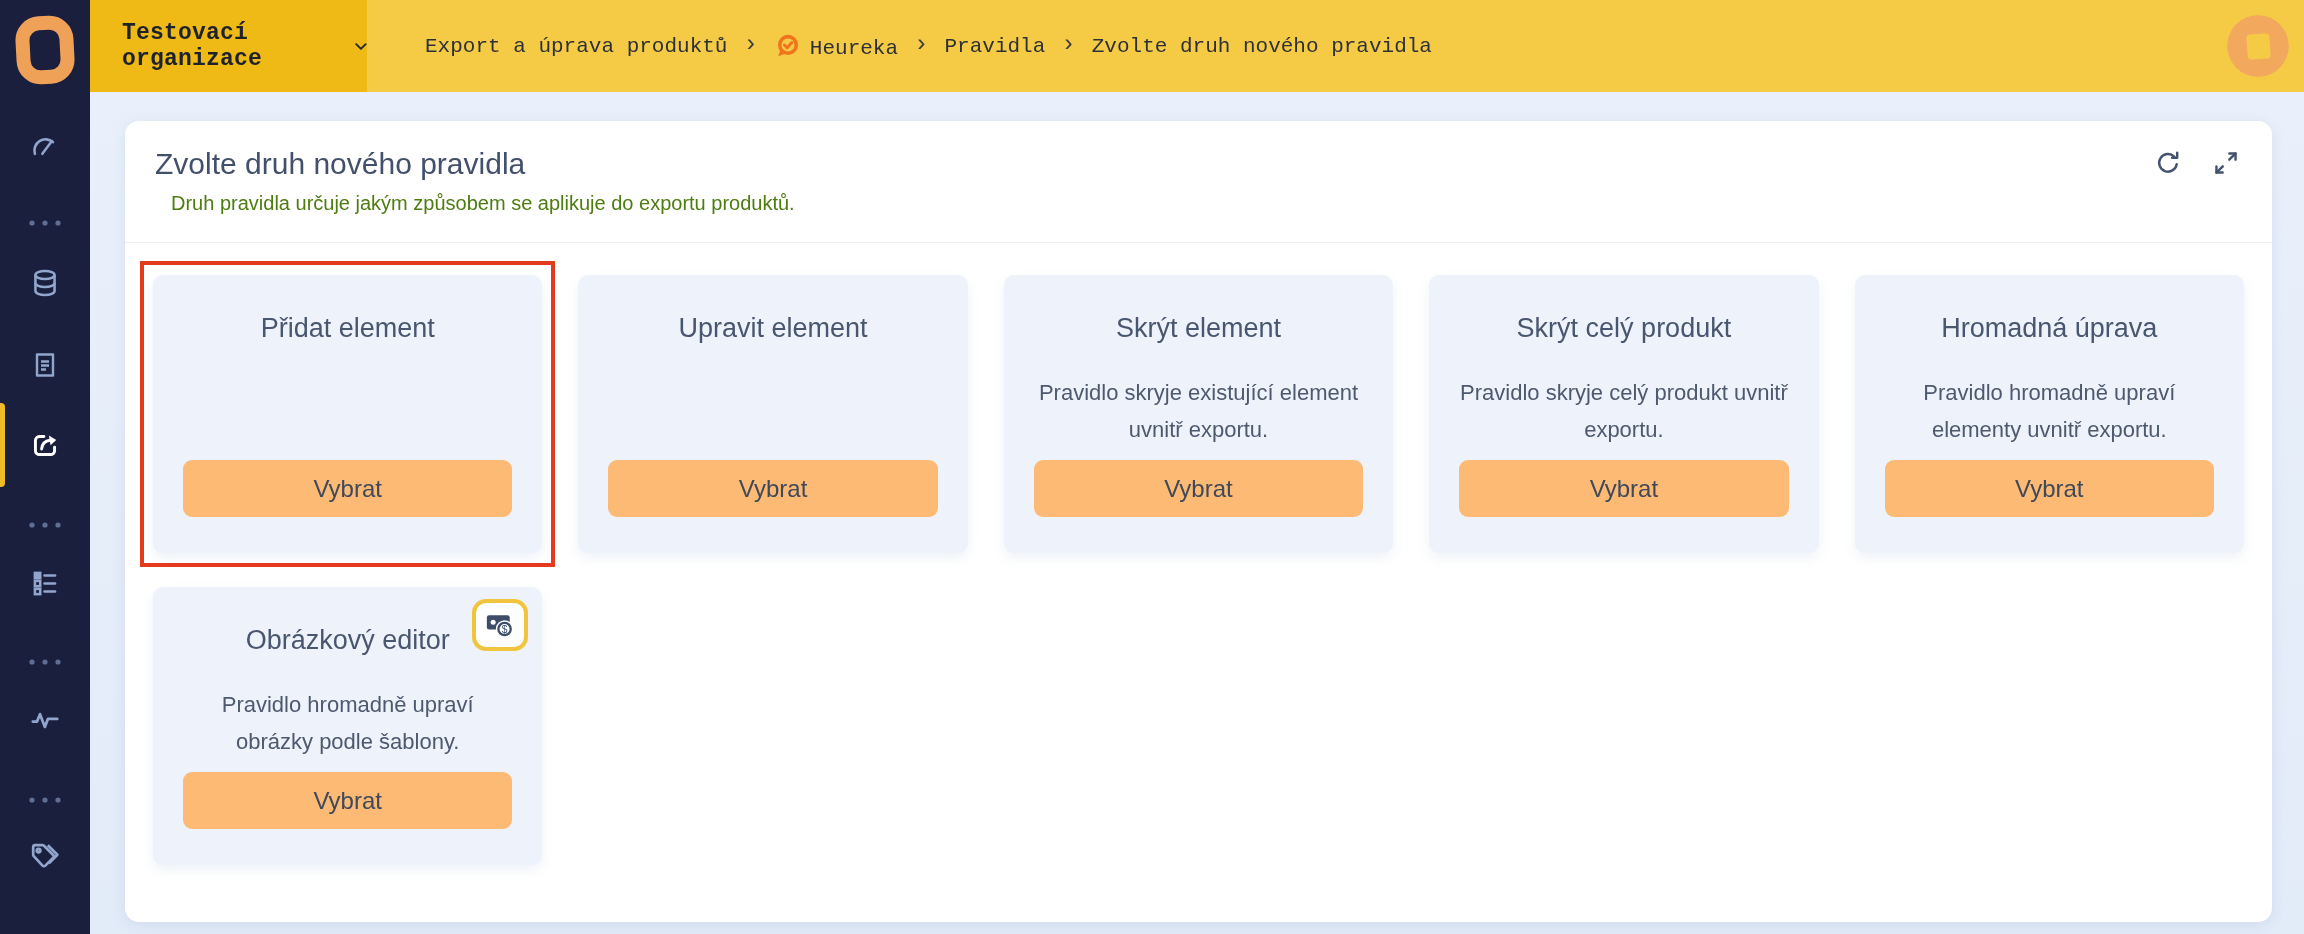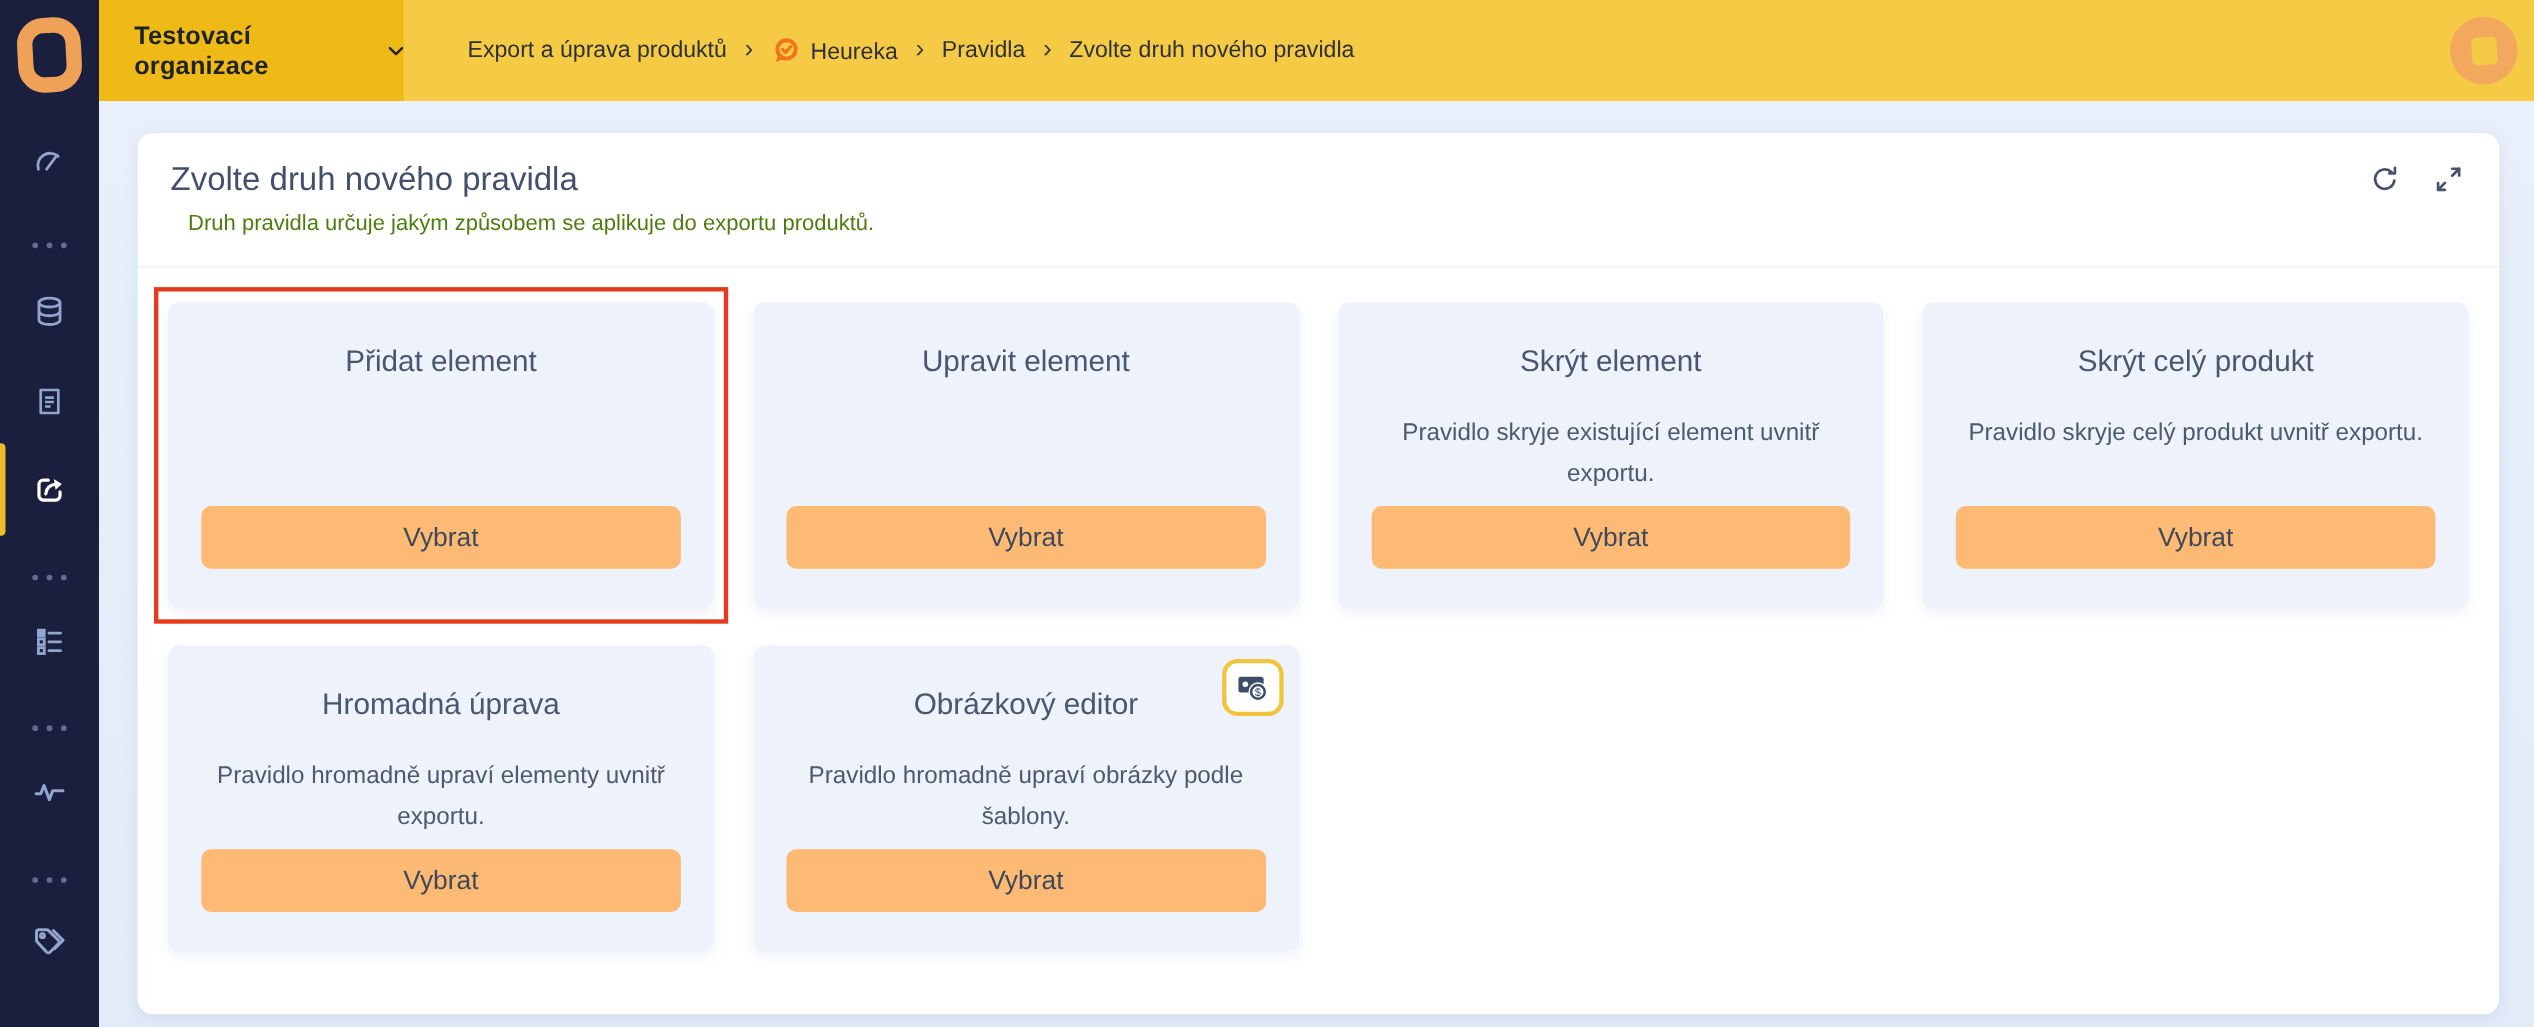--- a/index.html
+++ b/index.html
@@ -11,39 +11,39 @@
   .sidebar { position:relative; width:90px; height:934px; background:#1a1f3e; flex:0 0 90px; }
   .logo-box { position:absolute; top:10px; left:0; width:90px; height:80px; display:flex; align-items:center; justify-content:center; }
   .nav-item { position:absolute; left:0; width:90px; height:44px; display:flex; align-items:center; justify-content:center; cursor:pointer; }
   .nav-item svg { display:block; }
   .nav-item.active::before { content:''; position:absolute; left:0; top:-20px; bottom:-20px; width:5px; background:#edbc28; border-radius:0 4px 4px 0; }
 
   
   .main { flex:1; display:flex; flex-direction:column; }
 
   
-  .topbar { height:92px; background:#f5cb46; display:flex; align-items:stretch; }
+  .topbar { height:92px; background:#f5cb46; display:flex; align-items:stretch;font-family:Liberation Mono, monospace; }
   .org-switcher { width:277px; background:#efba15; display:flex; align-items:center; padding-left:32px; gap:12px; cursor:pointer; }
   .org-label { font-size:23px; font-weight:bold; color:#1e222b; letter-spacing:.2px; }
   .breadcrumb { display:flex; align-items:center; margin-left:58px; gap:16px; }
   .crumb { font-size:21px; color:#2e3038; display:flex; align-items:flex-end; gap:9px; }
   .crumb-sep { font-size:24px; color:#3a3d45; line-height:1; padding-bottom:3px; }
   .avatar { margin-left:auto; margin-top:15px; margin-right:15px; width:62px; height:62px; border-radius:50%; overflow:hidden; cursor:pointer; flex:0 0 62px; }
 
   
   .content { position:relative; flex:1; background:linear-gradient(#e9f0fb,#e2ebf8); padding:29px 32px 0 35px; }
   .panel { position:relative; width:2147px; height:801px; background:#ffffff; border-radius:14px; box-shadow:0 3px 14px rgba(60,90,150,.10); }
   .panel-header { position:relative; padding:26px 30px 0 30px; height:122px; border-bottom:1.5px solid #e9eef6; }
   .panel-title { font-size:30px; font-weight:normal; color:#42506b; margin-bottom:11px; }
   .panel-subtitle { font-size:20px; color:#4d7c0f;margin-left:16px; }
   .panel-actions { position:absolute; top:26px; right:30px; display:flex; gap:26px; }
   .icon-btn { background:none; border:none; cursor:pointer; width:32px; height:32px; display:flex; align-items:center; justify-content:center; }
 
   .panel-body { padding:32px 28px 0 28px; }
-  .card-grid { display:grid; grid-template-columns:repeat(4, 1fr); column-gap:36px; row-gap:34px; }
+  .card-grid { display:grid; grid-template-columns:repeat(5, 1fr); column-gap:36px; row-gap:34px; }
   .card { position:relative; height:278px; background:#edf2fb; border-radius:10px; box-shadow:0 5px 12px rgba(120,145,190,.12);
           display:flex; flex-direction:column; align-items:center; text-align:center; padding:38px 30px 36px 30px; }
   .card-title { font-size:27px; color:#48566f; margin-bottom:30px; }
   .card-desc { font-size:22px; line-height:37px; color:#4d596e; max-width:440px; }
   .select-btn { margin-top:auto; align-self:stretch; height:57px; border:none; border-radius:9px; background:#fdba74; color:#3f4959; font-size:24px; font-family:"Liberation Sans",sans-serif; cursor:pointer; }
   .highlight-frame { position:absolute; inset:-14px -13px; border:4px solid #e43b1e; pointer-events:none; }
   .card-badge { position:absolute; top:12px; right:14px; width:56px; height:52px; background:#ffffff; border:4px solid #f0c53d; border-radius:14px; display:flex; align-items:center; justify-content:center; }
 </style>
 </head>
 <body>

